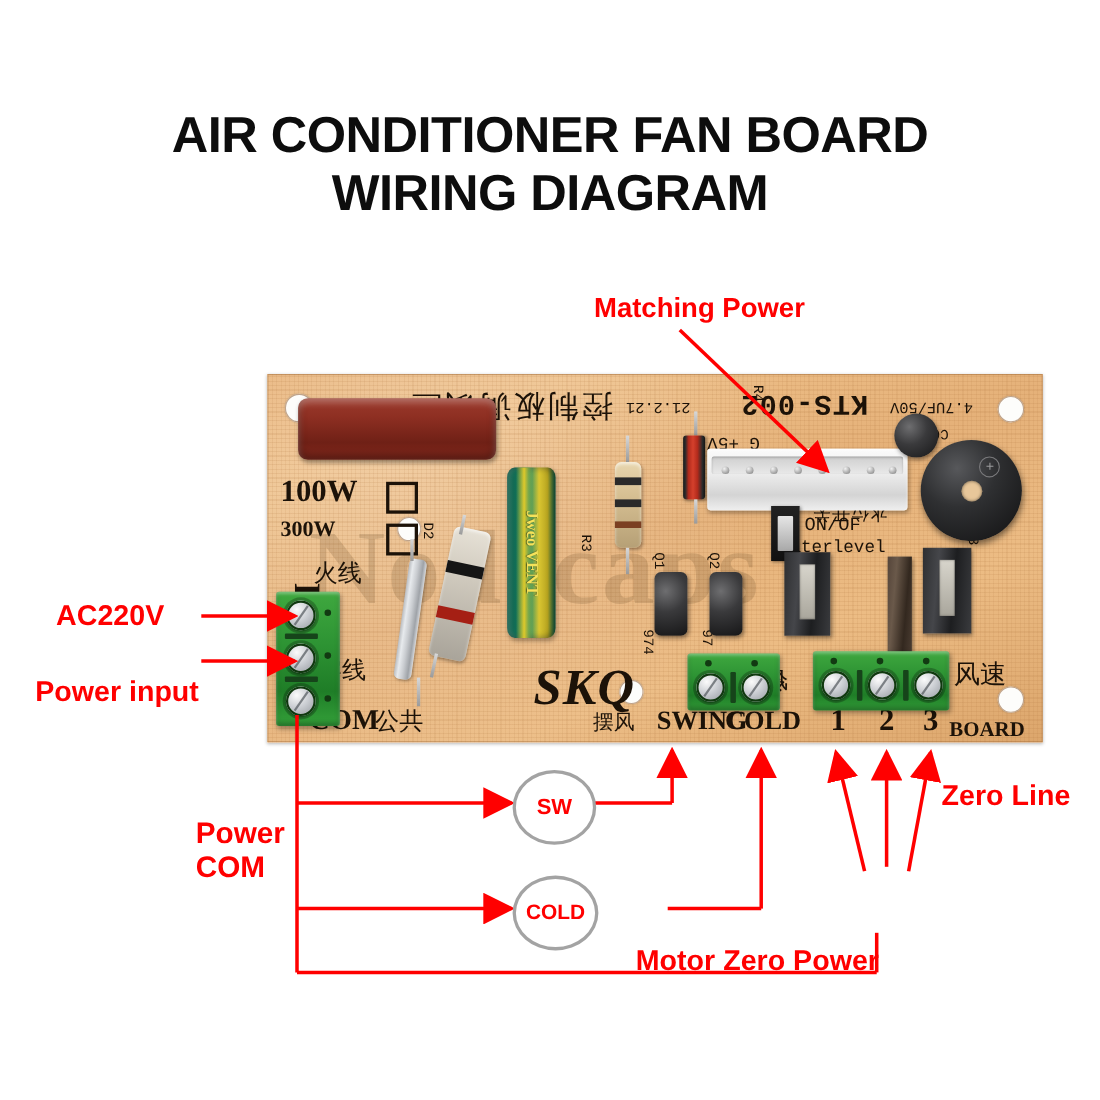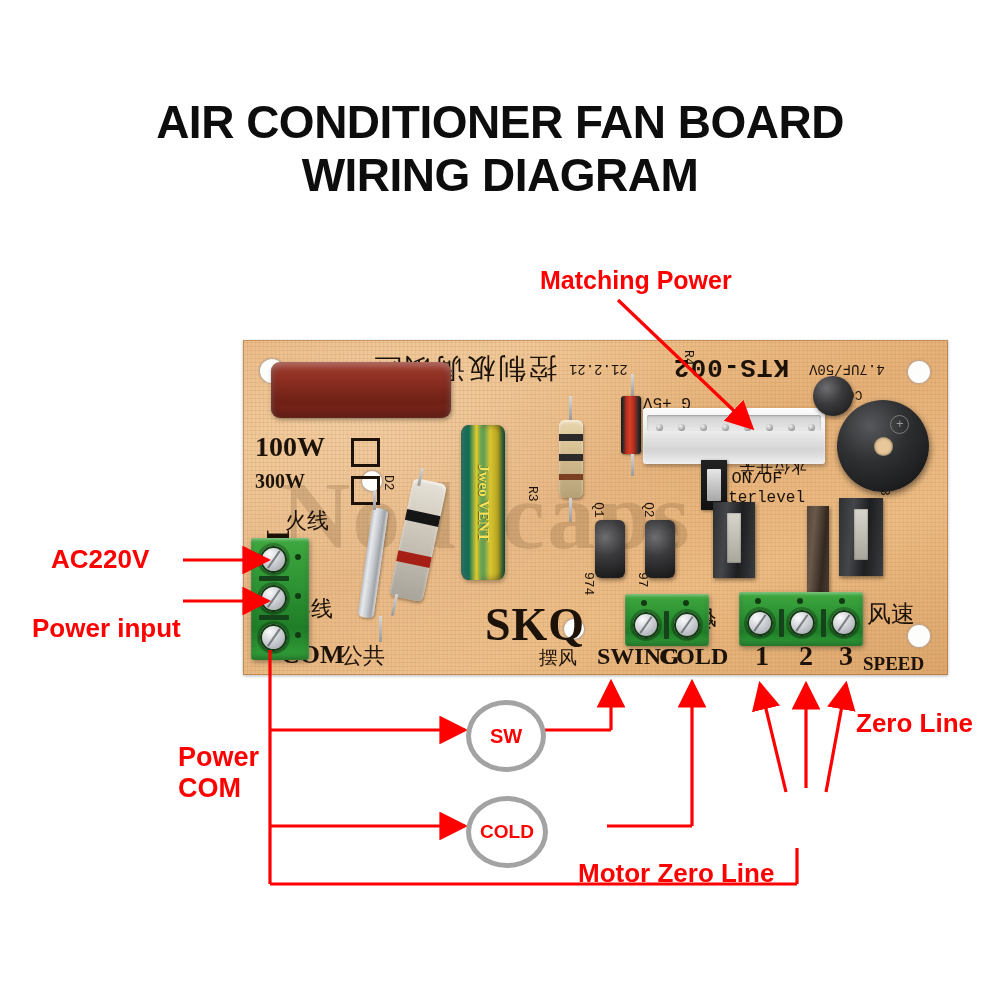--- a/index.html
+++ b/index.html
@@ -187,21 +187,21 @@
   .termhole{
     position:absolute;width:6px;height:6px;border-radius:50%;background:#123a12;
   }
   .termslot{position:absolute;background:#16441a;border-radius:1px;}
 
   
   .ann{position:absolute;color:#ff0000;font-weight:bold;white-space:nowrap;}
   .ann-serif{font-family:"Liberation Sans",sans-serif;}
   svg.overlay{position:absolute;left:0;top:0;width:1000px;height:1000px;pointer-events:none;}
   .node-circle{
-    position:absolute;border:5px solid #a3a3a3;border-radius:50%;
+    position:absolute;border:3px solid #a3a3a3;border-radius:50%;
     background:#ffffff;color:#ff0000;font-weight:bold;
     display:flex;align-items:center;justify-content:center;
     font-family:"Liberation Sans",sans-serif;
   }
 </style>
 </head>
 <body style="background: rgb(255, 255, 255);">
 
 <div id="stage">
 
@@ -233,30 +233,30 @@
     <div class="silk bold" style="left:12px;top:131px;font-size:20px;font-family:Liberation Serif, serif;">300W</div>
     <div class="silkbox" style="left:108px;top:136px;width:23px;height:23px;"></div>
 
     <div class="silk" style="left:42px;top:170px;font-size:22px;">火线</div>
     <div class="silk bold" style="left:52px;top:190px;font-size:34px;transform:rotate(90deg);transform-origin:left top;">L</div>
     <div class="silk" style="left:46px;top:258px;font-size:22px;">零线</div>
     <div class="silk bold" style="left:66px;top:218px;font-size:34px;transform:rotate(90deg);transform-origin:left top;">N</div>
     <div class="silk bold" style="left:38px;top:302px;font-size:26px;">COM</div>
     <div class="silk" style="left:98px;top:305px;font-size:22px;">公共</div>
 
-    <div class="silk bold" style="left:242px;top:262px;font-size:46px;letter-spacing:1px;">SKQ</div>
+    <div class="silk bold" style="left:242px;top:262px;font-size:46px;letter-spacing:1px;font-style:italic;">SKQ</div>
 
     <div class="silk" style="left:296px;top:308px;font-size:19px;">摆风</div>
     <div class="silk bold" style="left:354px;top:304px;font-size:24px;">SWING</div>
     <div class="silk bold" style="left:416px;top:304px;font-size:24px;">COLD</div>
     <div class="silk" style="left:452px;top:252px;font-size:21px;writing-mode:vertical-rl;">冷风</div>
     <div class="silk bold" style="left:512px;top:302px;font-size:28px;">1</div>
     <div class="silk bold" style="left:556px;top:302px;font-size:28px;">2</div>
     <div class="silk bold" style="left:596px;top:302px;font-size:28px;">3</div>
-    <div class="silk bold" style="left:620px;top:314px;font-size:19px;">SPEED</div>
+    <div class="silk bold" style="left:620px;top:314px;font-size:19px;">BOARD</div>
     <div class="silk" style="left:624px;top:262px;font-size:24px;">风速</div>
 
     <div class="silk flip" style="left:496px;top:118px;font-size:17px;">水位开关</div>
     <div class="silk mono" style="left:468px;top:130px;font-size:17px;">← ON/OF</div>
     <div class="silk mono" style="left:466px;top:150px;font-size:16px;">waterlevel</div>
 
     <div class="silk mono" style="left:152px;top:135px;font-size:13px;transform:rotate(90deg);transform-origin:left top;">D2</div>
     <div class="silk mono" style="left:328px;top:132px;font-size:13px;transform:rotate(90deg);transform-origin:left top;">D3</div>
     <div class="silk mono" style="left:296px;top:146px;font-size:13px;transform:rotate(90deg);transform-origin:left top;">R3</div>
     <div class="silk mono" style="left:452px;top:10px;font-size:13px;transform:rotate(90deg);transform-origin:left top;">R4</div>
@@ -412,15 +412,15 @@
   <div class="ann ann-serif" style="left:540px;top:266px;font-size:25px;">Matching Power</div>
 
   <div class="ann ann-serif" style="left:51px;top:544px;font-size:26px;">AC220V</div>
   <div class="ann ann-serif" style="left:32px;top:585px;font-size:26px;margin-top:28px;">Power input</div>
 
   <div class="ann ann-serif" style="left:178px;top:742px;font-size:27px;">Power</div>
   <div class="ann ann-serif" style="left:178px;top:773px;font-size:27px;">COM</div>
 
   <div class="ann ann-serif" style="left:856px;top:708px;font-size:26px;">Zero Line</div>
 
-  <div class="ann ann-serif" style="left:578px;top:858px;font-size:26px;">Motor Zero Line</div>
+  <div class="ann ann-serif" style="left:578px;top:858px;font-size:26px;">Motor Zero Power</div>
 
 </div>
 
 </body></html>

